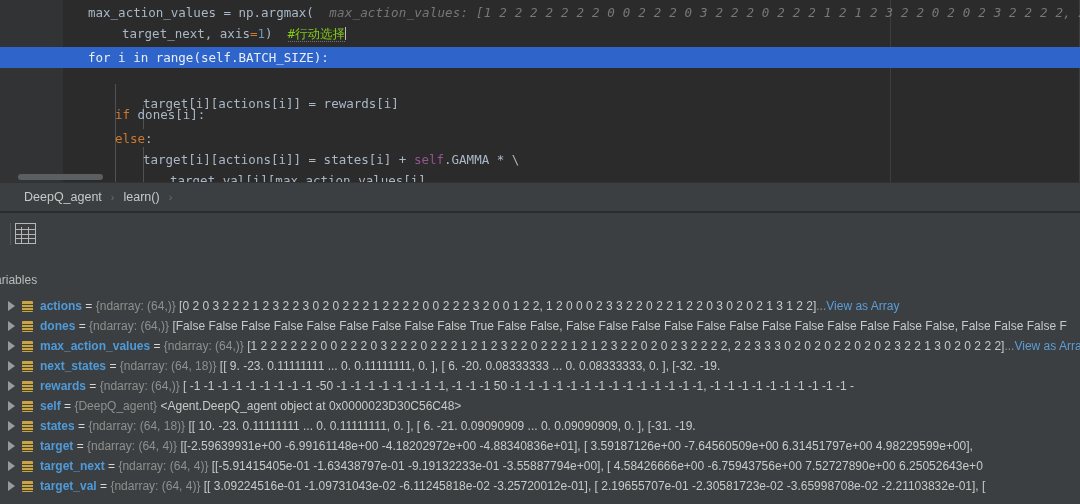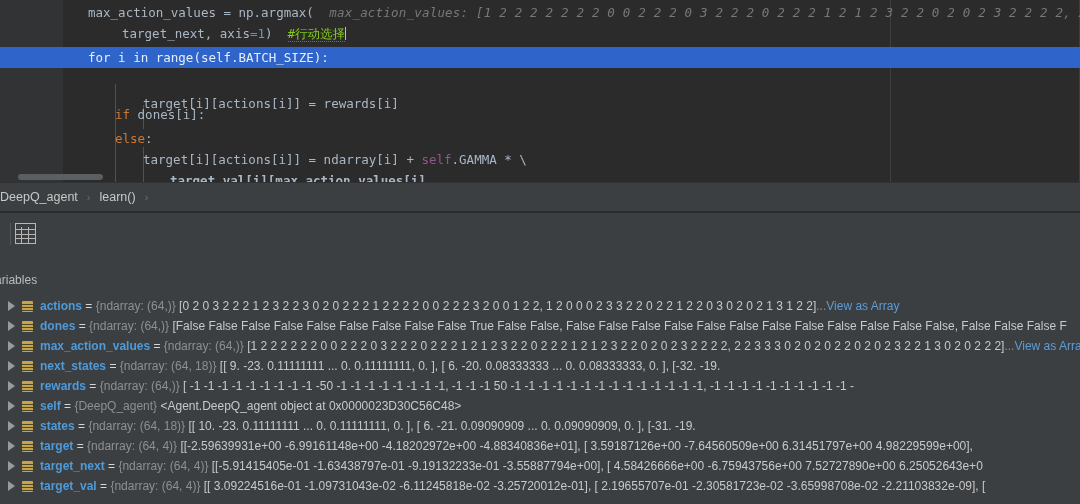--- a/index.html
+++ b/index.html
@@ -32,21 +32,21 @@
   .comment-cn{color:#84cc16;border-bottom:1px dotted #707070;}
   .caret{display:inline-block;width:1px;height:13px;background:#bbbbbb;vertical-align:-2px;}
 
   
   .editor-right-rule{position:absolute;top:0;width:1px;height:182px;background:#3a3f41;}
   .hscroll{position:absolute;left:18px;top:174px;width:85px;height:6px;background:#5c5f61;border-radius:3px;}
 
   
   .breadcrumb{position:absolute;left:0;top:182px;width:1080px;height:30px;background:#3c3f41;
               border-top:1px solid #323232;border-bottom:1px solid #2b2b2b;
-              display:flex;align-items:center;padding-left:0;box-sizing:border-box;
+              display:flex;align-items:center;padding-left:24px;box-sizing:border-box;
               font-family:"Liberation Sans", sans-serif;font-size:12.5px;color:#bbbbbb;}
   .crumb{color:#c8c8c8;}
   .crumb-sep{color:#6d6d6d;margin:0 9px;font-size:11px;}
 
   
   .debug{position:absolute;left:0;top:213px;width:1080px;height:291px;background:#3c3f41;}
   .dbg-toolbar{position:absolute;left:0;top:0;width:1080px;height:52px;background:#3c3f41;}
   .dbg-toolbar .sepline{position:absolute;left:10px;top:10px;width:1px;height:22px;background:#555759;}
   .tbl-icon{position:absolute;left:15px;top:10px;width:21px;height:21px;
             border:1px solid #b6b6b6;box-sizing:border-box;background:#3c3f41;}
@@ -88,22 +88,22 @@
     <div class="editor-right-rule" style="left:890px;"></div>
     <div class="editor-right-rule" style="left:1079px;"></div>
 
     <div id="code-lines">
         <div class="code-line" style="top: 2px;"><span style="display: inline-block; width: 88px;"></span><span class="plain">max_action_values = np.argmax(</span><span class="hint">  max_action_values: [1 2 2 2 2 2 2 2 0 0 2 2 2 0 3 2 2 2 0 2 2 2 1 2 1 2 3 2 2 0 2 0 2 3 2 2 2 2, 2 2 3 3</span></div>
         <div class="code-line" style="top: 23px;"><span style="display: inline-block; width: 122px;"></span><span class="plain">target_next, </span><span class="param">axis</span><span class="kw">=</span><span class="num">1</span><span class="plain">)  </span><span class="comment-cn">#行动选择</span><span class="caret"></span></div>
         <div class="code-line sel" style="top: 47px;"><span style="display: inline-block; width: 88px;"></span><span class="kw">for </span><span class="plain">i </span><span class="kw">in </span><span class="fn">range</span><span class="plain">(</span><span class="self">self</span><span class="plain">.BATCH_SIZE):</span></div>
         <div class="code-line" style="top: 104px;"><span style="display: inline-block; width: 115px;"></span><span class="kw">if </span><span class="plain">dones[i]:</span></div>
         <div class="code-line" style="top: 93px;"><span style="display: inline-block; width: 143px;"></span><span class="plain">target[i][actions[i]] = rewards[i]</span></div>
         <div class="code-line" style="top: 128px;"><span style="display: inline-block; width: 115px;"></span><span class="kw">else</span><span class="plain">:</span></div>
-        <div class="code-line" style="top: 149px;"><span style="display: inline-block; width: 143px;"></span><span class="plain">target[i][actions[i]] = ndarray[i] + </span><span class="self">self</span><span class="plain">.GAMMA * \</span></div>
-        <div class="code-line" style="top: 170px; font-weight: bold;"><span style="display: inline-block; width: 170px;"></span><span class="plain">target_val[i][max_action_values[i]</span></div>
+        <div class="code-line" style="top: 149px;"><span style="display: inline-block; width: 143px;"></span><span class="plain">target[i][actions[i]] = states[i] + </span><span class="self">self</span><span class="plain">.GAMMA * \</span></div>
+        <div class="code-line" style="top: 170px;"><span style="display: inline-block; width: 170px;"></span><span class="plain">target_val[i][max_action_values[i]</span></div>
       </div>
 
     <div class="hscroll"></div>
   </div>
 
   <div class="breadcrumb">
     <span class="crumb">DeepQ_agent</span>
     <span class="crumb-sep">›</span>
     <span class="crumb">learn()</span>
     <span class="crumb-sep">›</span>
@@ -208,17 +208,17 @@
           </div>
           <div class="vline"><span class="vname">target_next</span><span class="veq"> = </span><span class="vtype">{ndarray: (64, 4)} </span><span class="vval">[[-5.91415405e-01 -1.63438797e-01 -9.19132233e-01 -3.55887794e+00], [ 4.58426666e+00 -6.75943756e+00  7.52727890e+00  6.25052643e+0</span></div>
         </div>
         <div class="varrow">
           <div class="arrow"></div>
           <div class="varicon">
             <i style="top:3px"></i>
             <i style="top:6px"></i>
             <i style="top:9px"></i>
           </div>
-          <div class="vline"><span class="vname">target_val</span><span class="veq"> = </span><span class="vtype">{ndarray: (64, 4)} </span><span class="vval">[[ 3.09224516e-01 -1.09731043e-02 -6.11245818e-02 -3.25720012e-01], [ 2.19655707e-01 -2.30581723e-02 -3.65998708e-02 -2.21103832e-09], [</span></div>
+          <div class="vline"><span class="vname">target_val</span><span class="veq"> = </span><span class="vtype">{ndarray: (64, 4)} </span><span class="vval">[[ 3.09224516e-01 -1.09731043e-02 -6.11245818e-02 -3.25720012e-01], [ 2.19655707e-01 -2.30581723e-02 -3.65998708e-02 -2.21103832e-01], [</span></div>
         </div>
       </div>
   </div>
 </div>
 
 </body></html>

